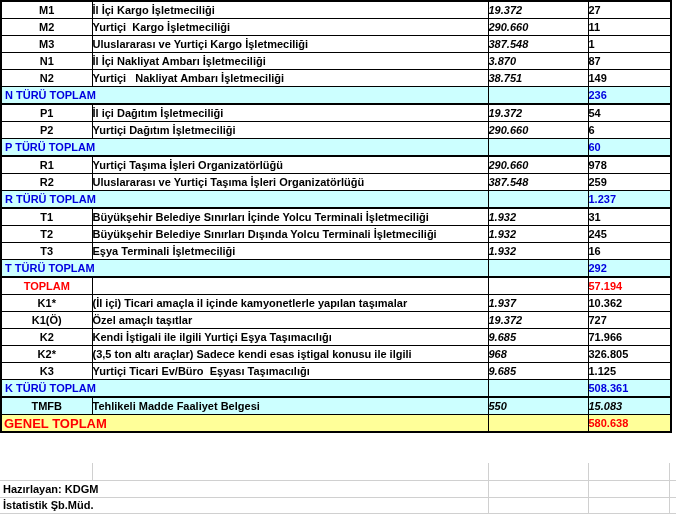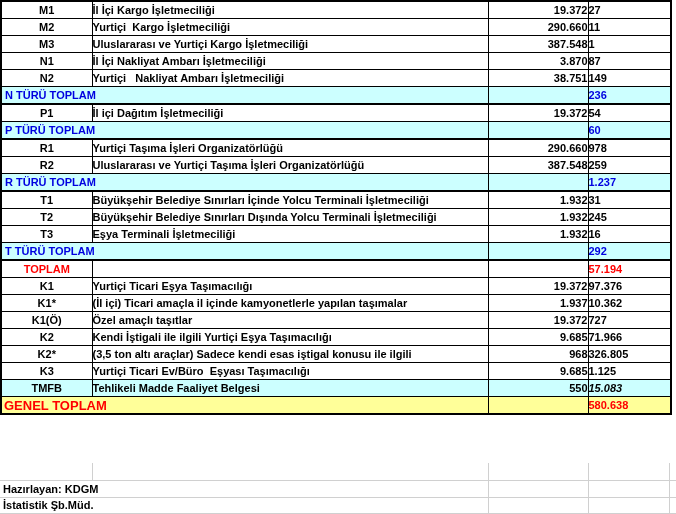--- a/index.html
+++ b/index.html
@@ -15,21 +15,21 @@
     position:absolute;top:0;left:0;border-collapse:collapse;table-layout:fixed;
     border:2px solid var(--ink);
   }
   table.sheet td{
     border:1px solid var(--ink);height:16px;padding:0;box-sizing:content-box;
     font-size:11px;font-weight:bold;color:var(--ink);
     overflow:hidden;white-space:pre;
   }
   td.code{text-align:center;}
   td.name{padding-left:3px;}
-  td.fee{color:var(--blue);text-align:right;}
+  td.fee{color:var(--blue);text-align:left;font-style:italic;}
   td.count{font-weight:normal;}
   tr.total td{background:var(--cyan);border-bottom:2px solid var(--ink);}
   tr.total td.label{color:var(--blue);padding-left:3px;}
   tr.total td.count{color:var(--blue);font-weight:bold;}
   tr.grand td.code{color:var(--red);}
   tr.grand td.count{color:var(--red);font-weight:bold;}
   tr.tmfb td{background:var(--cyan);margin-left:36px;}
   tr.tmfb td.count{font-weight:bold;font-style:italic;}
   tr.genel td{background:var(--yellow);border-bottom:2px solid var(--ink);}
   tr.genel td.label{color:var(--red);padding-left:2px;font-size:13px;}
@@ -89,20 +89,26 @@
           <td class="label" colspan="2">N TÜRÜ TOPLAM</td>
           <td class="fee"></td>
           <td class="count">236</td>
         </tr>
         <tr class="item">
           <td class="code">P1</td>
           <td class="name">İl içi Dağıtım İşletmeciliği</td>
           <td class="fee">19.372</td>
           <td class="count">54</td>
         </tr>
+        <tr class="item">
+          <td class="code">P2</td>
+          <td class="name">Yurtiçi Dağıtım İşletmeciliği</td>
+          <td class="fee">290.660</td>
+          <td class="count">6</td>
+        </tr>
         <tr class="total">
           <td class="label" colspan="2">P TÜRÜ TOPLAM</td>
           <td class="fee"></td>
           <td class="count">60</td>
         </tr>
         <tr class="item">
           <td class="code">R1</td>
           <td class="name">Yurtiçi Taşıma İşleri Organizatörlüğü</td>
           <td class="fee">290.660</td>
           <td class="count">978</td>
@@ -141,26 +147,20 @@
           <td class="fee"></td>
           <td class="count">292</td>
         </tr>
         <tr class="grand">
           <td class="code">TOPLAM</td>
           <td class="name"></td>
           <td class="fee"></td>
           <td class="count">57.194</td>
         </tr>
         <tr class="item">
-          <td class="code">K1</td>
-          <td class="name">Yurtiçi Ticari Eşya Taşımacılığı</td>
-          <td class="fee">19.372</td>
-          <td class="count">97.376</td>
-        </tr>
-        <tr class="item">
           <td class="code">K1*</td>
           <td class="name">(İl içi) Ticari amaçla il içinde kamyonetlerle yapılan taşımalar</td>
           <td class="fee">1.937</td>
           <td class="count">10.362</td>
         </tr>
         <tr class="item">
           <td class="code">K1(Ö)</td>
           <td class="name">Özel amaçlı taşıtlar</td>
           <td class="fee">19.372</td>
           <td class="count">727</td>
@@ -175,20 +175,25 @@
           <td class="code">K2*</td>
           <td class="name">(3,5 ton altı araçlar) Sadece kendi esas iştigal konusu ile ilgili</td>
           <td class="fee">968</td>
           <td class="count">326.805</td>
         </tr>
         <tr class="item">
           <td class="code">K3</td>
           <td class="name">Yurtiçi Ticari Ev/Büro  Eşyası Taşımacılığı</td>
           <td class="fee">9.685</td>
           <td class="count">1.125</td>
+        </tr>
+        <tr class="total">
+          <td class="label" colspan="2">K TÜRÜ TOPLAM</td>
+          <td class="fee"></td>
+          <td class="count">508.361</td>
         </tr>
         <tr class="tmfb">
           <td class="code">TMFB</td>
           <td class="name">Tehlikeli Madde Faaliyet Belgesi</td>
           <td class="fee">550</td>
           <td class="count">15.083</td>
         </tr>
         <tr class="genel">
           <td class="label" colspan="2">GENEL TOPLAM</td>
           <td class="fee"></td>

